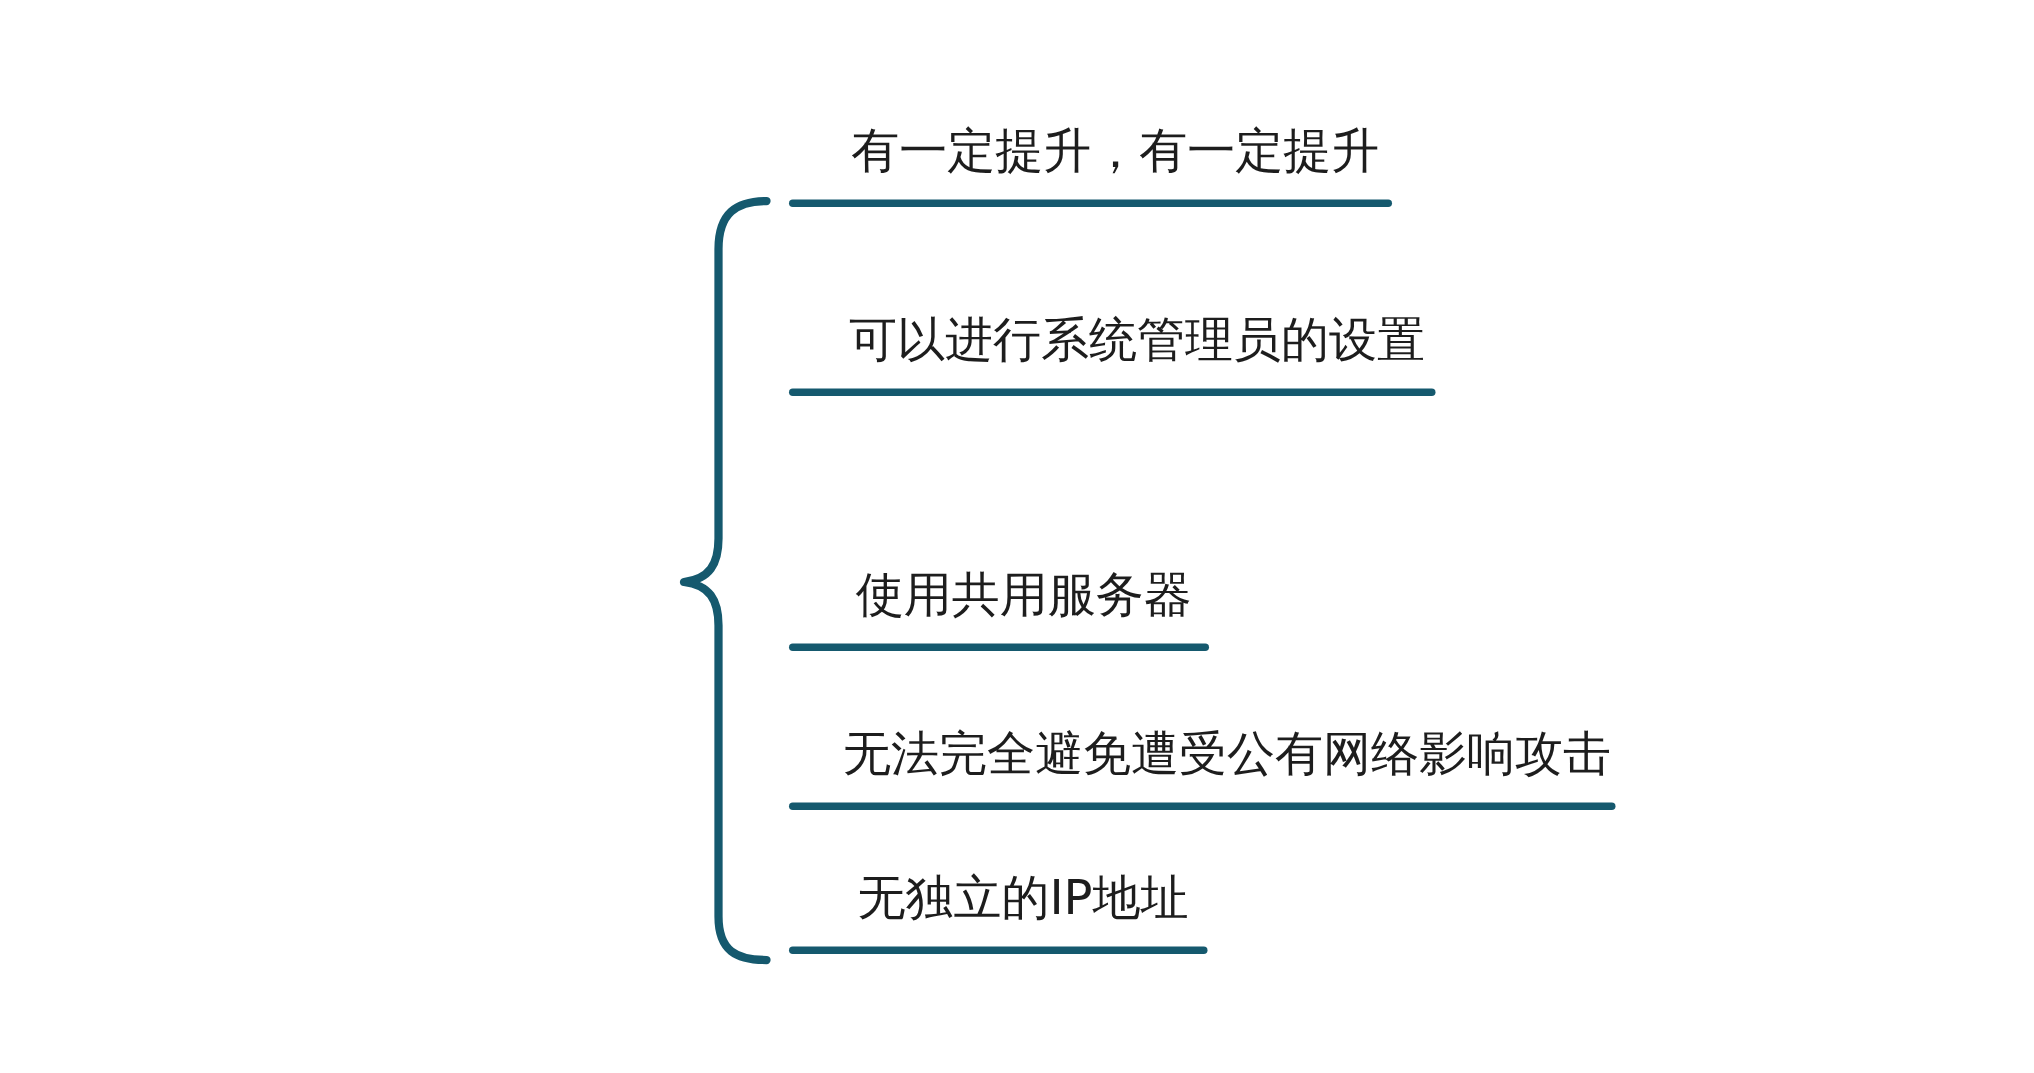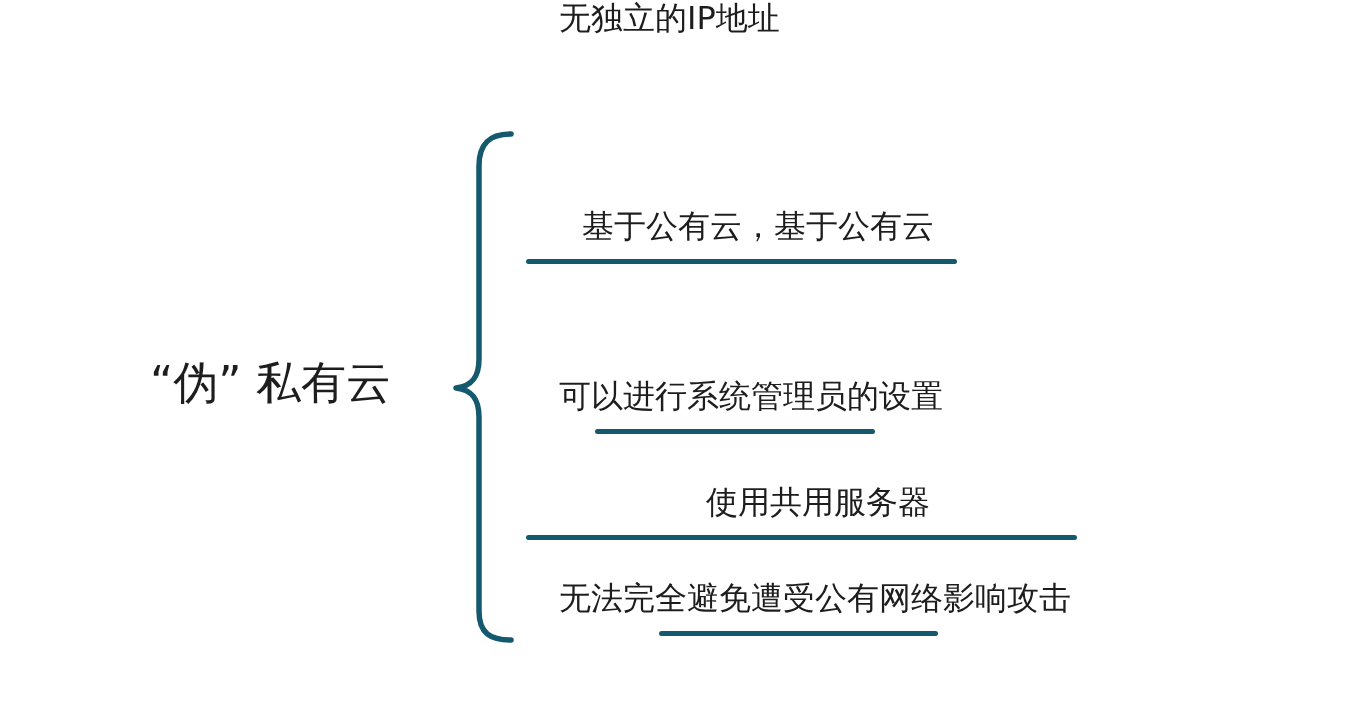--- a/index.html
+++ b/index.html
@@ -62,36 +62,33 @@
   .branch:nth-of-type(2) .branch-line { width: 431px; }
   .branch:nth-of-type(3) .branch-line { width: 280px; }
   .branch:nth-of-type(4) .branch-line { width: 551px; }
   .branch:nth-of-type(5) .branch-line { width: 279px; }
 </style>
 </head>
 <body>
 
 <div class="canvas">
 
-  <div class="root-topic">
-    <span>“伪” 私有云</span>
-  </div>
 
   <svg class="brace" viewBox="0 0 70 520" xmlns="http://www.w3.org/2000/svg">
     <path d="M 63 6
              C 43 6, 31 14, 31 38
              L 31 231
              C 31 248, 25 258, 8 260
              C 25 262, 31 272, 31 289
              L 31 483
              C 31 506, 43 512, 63 512" fill="none" stroke="var(--line)" stroke-width="5.5" stroke-linecap="round" stroke-linejoin="round"></path>
   </svg>
 
   <div class="branch">
-    <div class="branch-label">基于公有云，基于公有云</div>
+    <div class="branch-label">有一定提升，有一定提升</div>
     <div class="branch-line"></div>
   </div>
 
   <div class="branch">
     <div class="branch-label">可以进行系统管理员的设置</div>
     <div class="branch-line"></div>
   </div>
 
   <div class="branch">
     <div class="branch-label">使用共用服务器</div>

